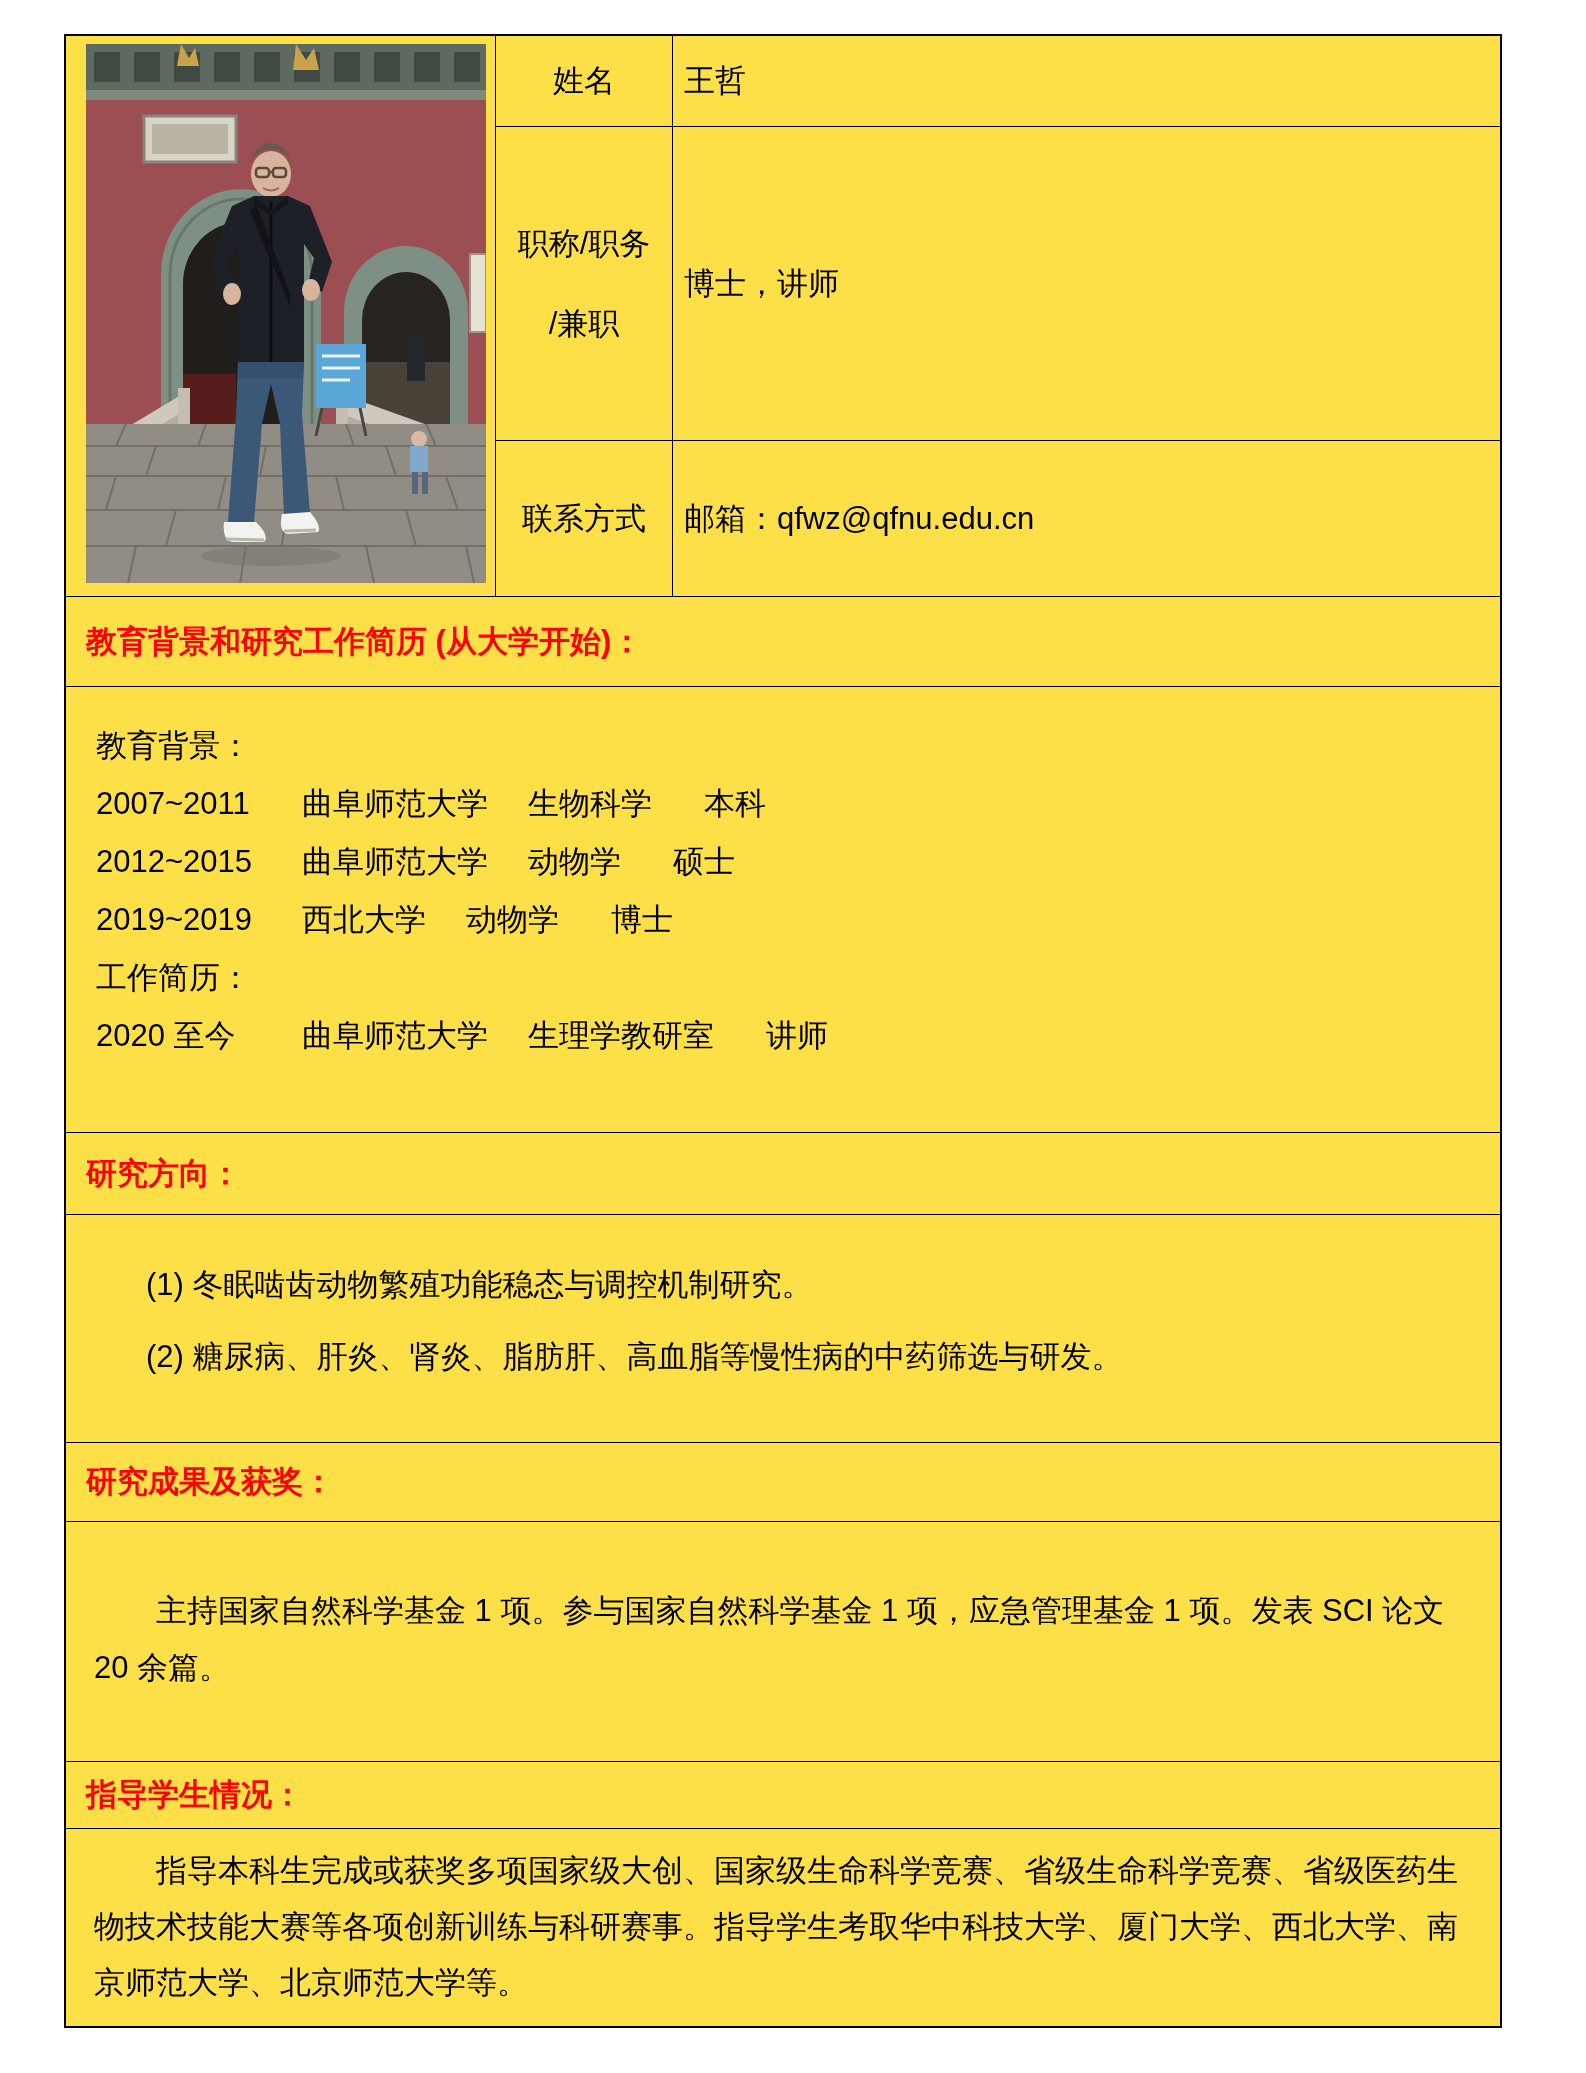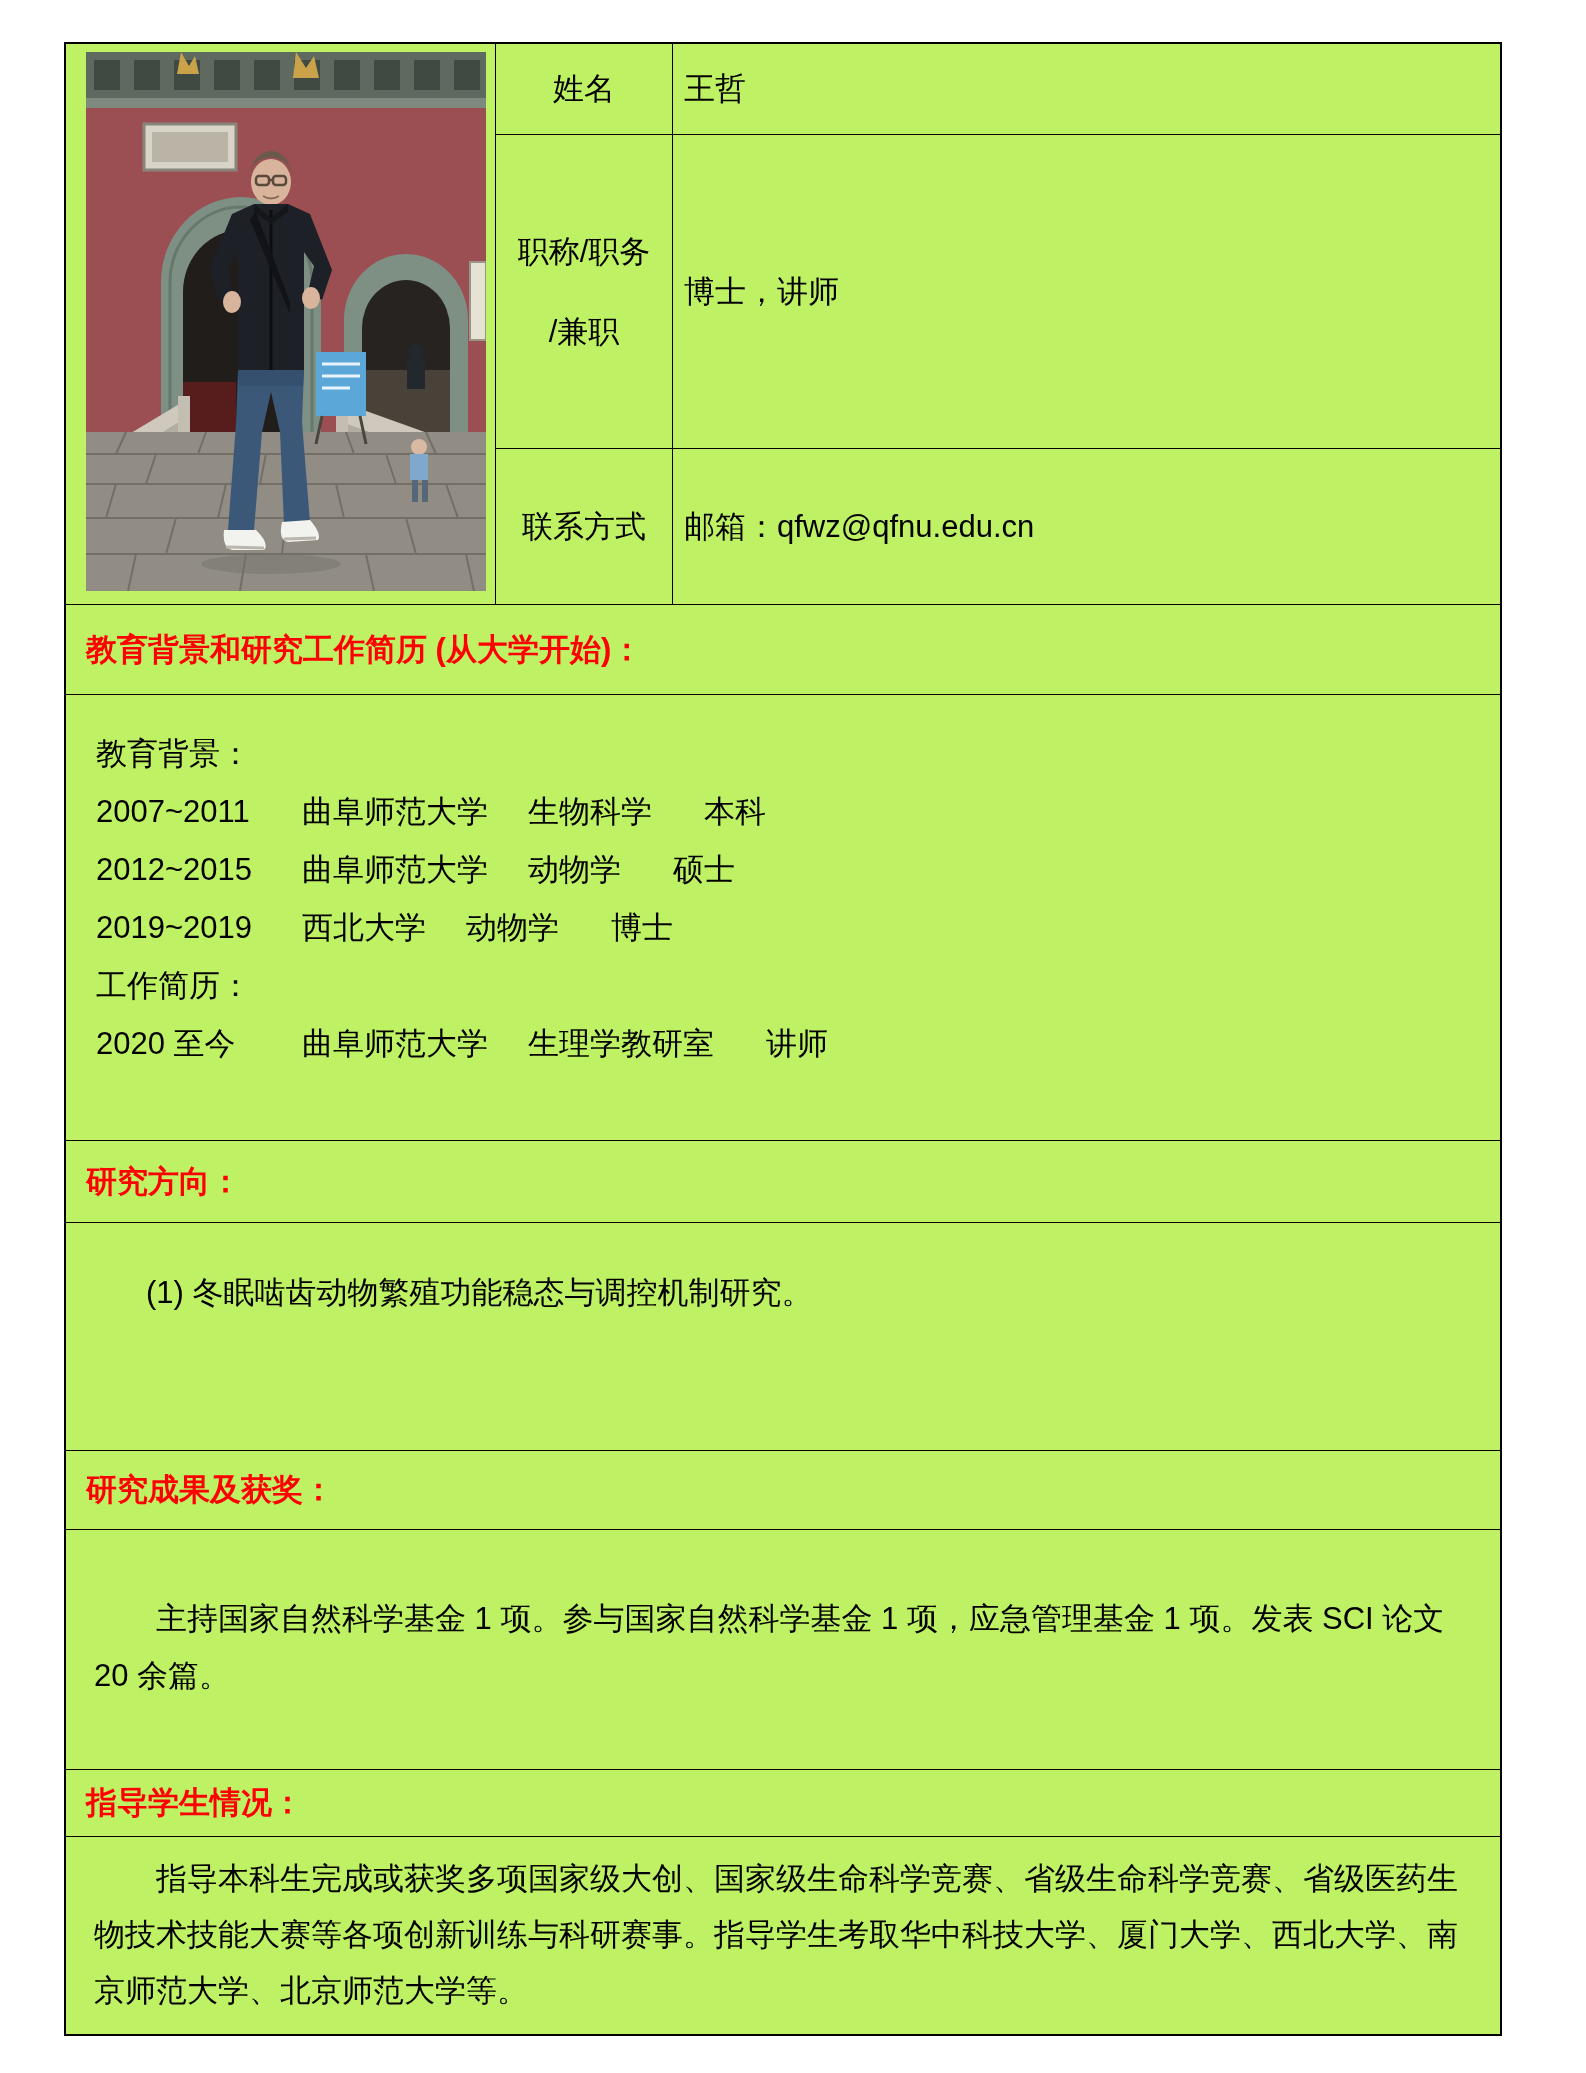--- a/index.html
+++ b/index.html
@@ -2,21 +2,21 @@
 <html><head>
 <meta charset="utf-8">
 <style>
   html,body{margin:0;padding:0;}
   body{
     width:1586px;height:2073px;position:relative;background:#ffffff;
     font-family:"Liberation Sans","DejaVu Sans",sans-serif;color:#000;
   }
   .doc{
     position:absolute;left:64px;top:34px;width:1438px;
-    border:2px solid #000;box-sizing:border-box;background:#bef264;margin-top:8px;
+    border:2px solid #000;box-sizing:border-box;background:#fde047;
   }
   .top{
     display:grid;
     grid-template-columns:430px 177px 1fr;
     grid-template-rows:90px 314px 156px;
   }
   .cell{box-sizing:border-box;}
   .photo-cell{grid-area:1/1/4/2;border-right:1.5px solid #000;padding:8px 0 0 20px;}
   .c-r1-l{grid-area:1/2/2/3;border-right:1.5px solid #000;}
   .c-r1-v{grid-area:1/3/2/4;}
@@ -220,20 +220,21 @@
       <span class="col-field">生理学教研室</span>
       <span>讲师</span>
     </div>
   </div>
 
   <div class="hdr h2">
     <span>研究方向：</span>
   </div>
   <div class="body body-research">
     <div>(1) 冬眠啮齿动物繁殖功能稳态与调控机制研究。</div>
+    <div>(2) 糖尿病、肝炎、肾炎、脂肪肝、高血脂等慢性病的中药筛选与研发。</div>
   </div>
 
   <div class="hdr h3">
     <span>研究成果及获奖：</span>
   </div>
   <div class="body body-achv">
     <p>主持国家自然科学基金 1 项。参与国家自然科学基金 1 项，应急管理基金 1 项。发表 SCI 论文 20 余篇。</p>
   </div>
 
   <div class="hdr h4">

